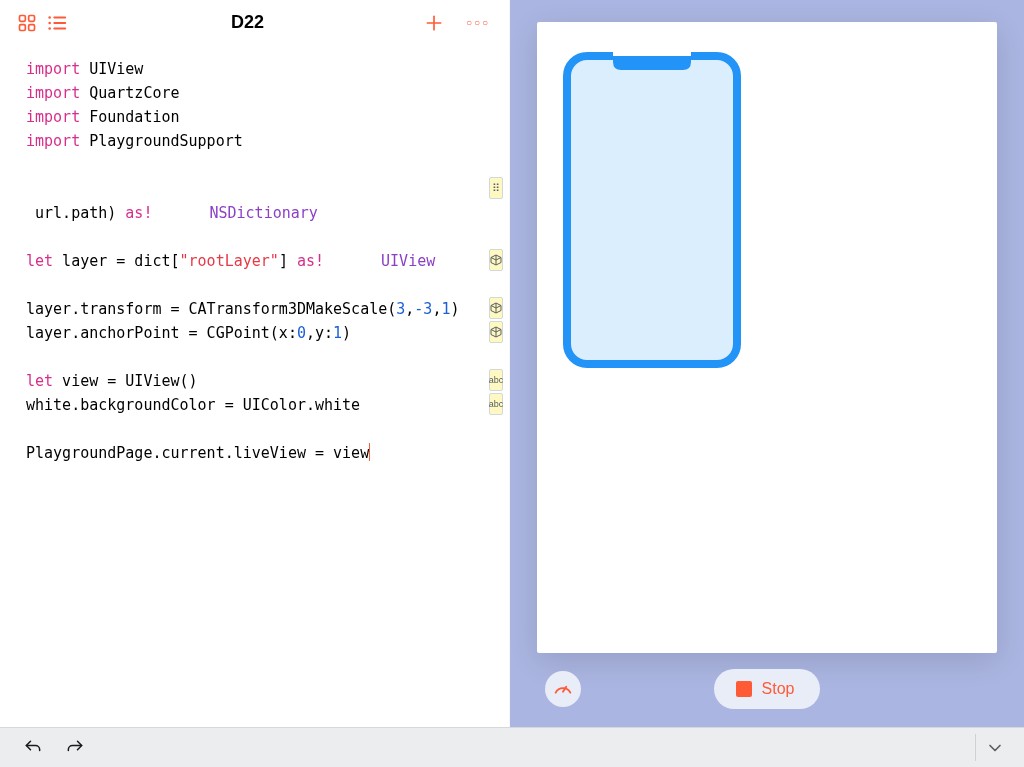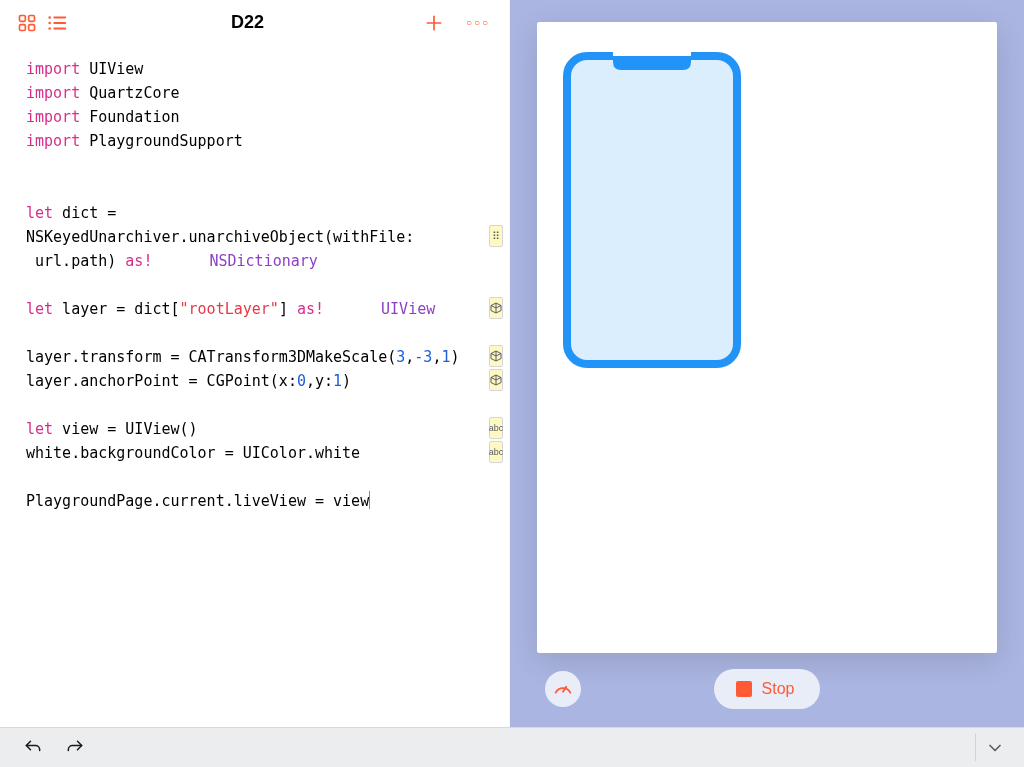--- a/index.html
+++ b/index.html
@@ -91,21 +91,20 @@
     </div>
 
     <div class="code-area">
       <div class="code-lines" id="code-lines">
           <div class="code-line"><span class="kw-pink">import</span><span> UIView</span></div>
           <div class="code-line"><span class="kw-pink">import</span><span> QuartzCore</span></div>
           <div class="code-line"><span class="kw-pink">import</span><span> Foundation</span></div>
           <div class="code-line"><span class="kw-pink">import</span><span> PlaygroundSupport</span></div>
           <div class="code-line"></div>
           <div class="code-line"></div>
-          <div class="code-line"><span class="kw-pink">let</span><span> dict = NSKeyedUnarchiver.unarchiveObject(withFile:</span></div>
           <div class="code-line"><span> url.path) </span><span class="kw-pink">as</span><span class="kw-pink">! </span><span class="kw-purple">NSDictionary</span><div class="gutter gutter-dots" style="top: -24px;"></div></div>
           <div class="code-line"></div>
           <div class="code-line"><span class="kw-pink">let</span><span> layer = dict[</span><span class="kw-red">"rootLayer"</span><span>] </span><span class="kw-pink">as</span><span class="kw-pink">! </span><span class="kw-purple">UIView</span><div class="gutter"><svg viewBox="0 0 12 12">
                 <path d="M6 1 L11 3.5 L11 8.5 L6 11 L1 8.5 L1 3.5 Z M6 1 L6 11 M1 3.5 L6 6 L11 3.5" fill="none" stroke="#5a5e61" stroke-width="1"></path>
               </svg></div></div>
           <div class="code-line"></div>
           <div class="code-line"><span>layer.transform = CATransform3DMakeScale(</span><span class="num">3</span><span>,</span><span class="num">-3</span><span>,</span><span class="num">1</span><span>)</span><div class="gutter"><svg viewBox="0 0 12 12">
                 <path d="M6 1 L11 3.5 L11 8.5 L6 11 L1 8.5 L1 3.5 Z M6 1 L6 11 M1 3.5 L6 6 L11 3.5" fill="none" stroke="#5a5e61" stroke-width="1"></path>
               </svg></div></div>
           <div class="code-line"><span>layer.anchorPoint = CGPoint(x:</span><span class="num">0</span><span>,y:</span><span class="num">1</span><span>)</span><div class="gutter"><svg viewBox="0 0 12 12">

